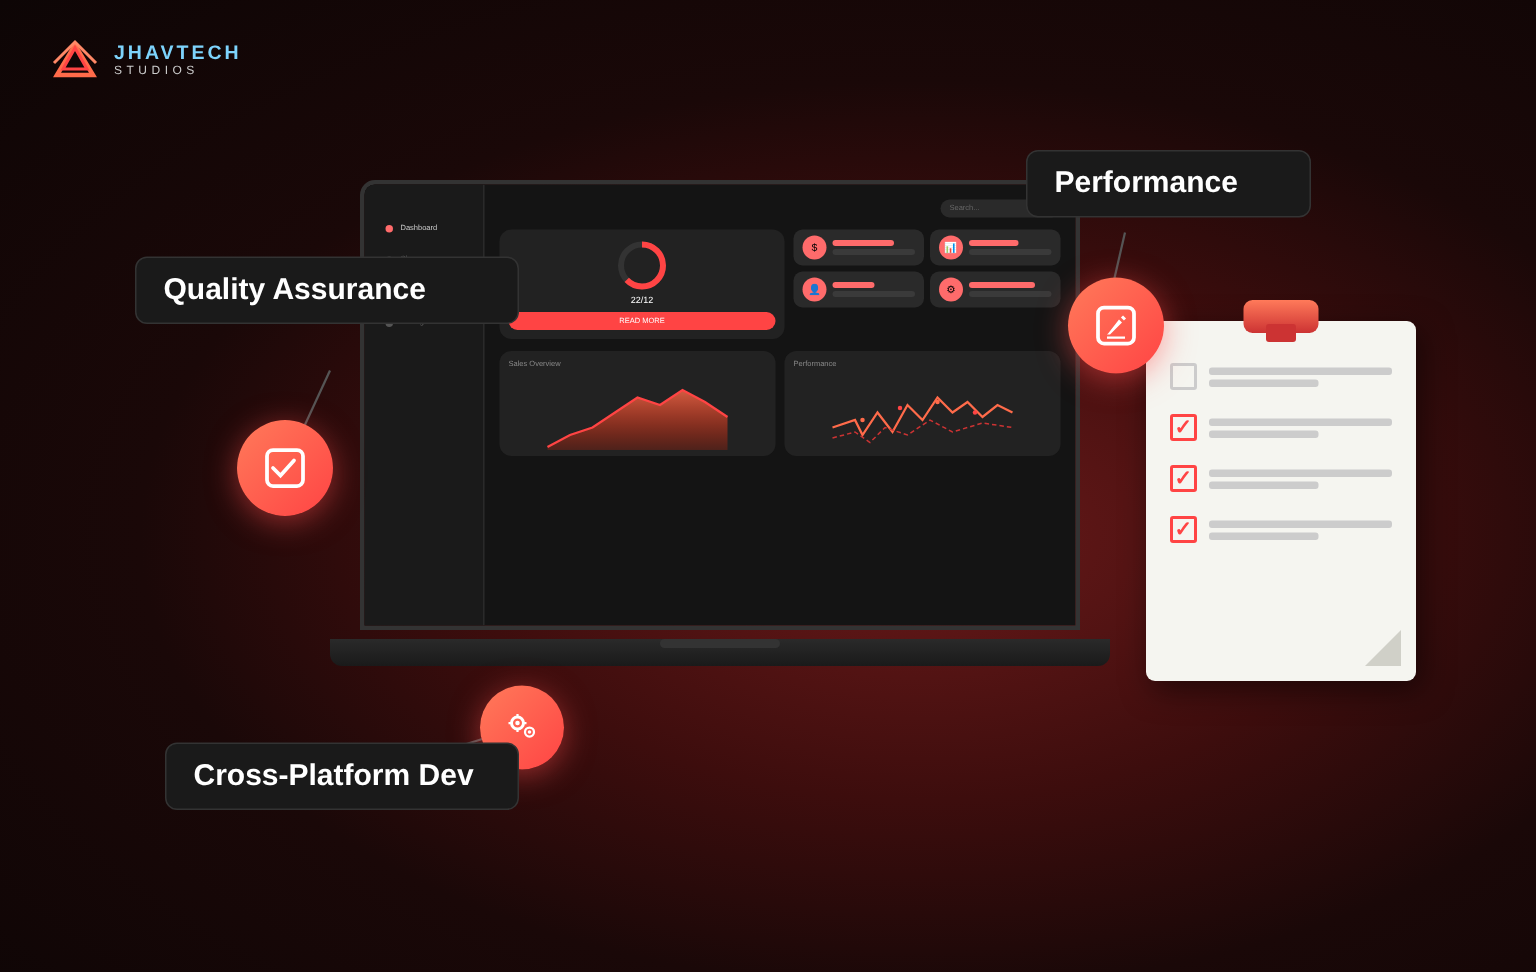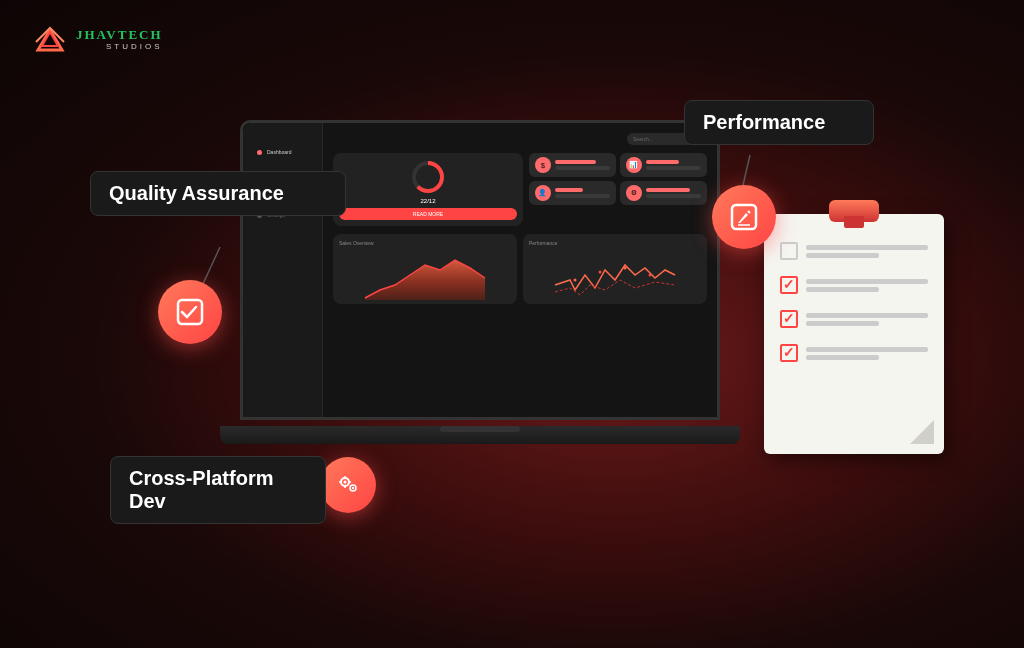--- a/index.html
+++ b/index.html
@@ -37,32 +37,30 @@
       height: 36px;
     }
 
     .logo-text {
       display: flex;
       flex-direction: column;
       line-height: 1.1;
     }
 
     .logo-name {
-      color: #22c55e;
+      color: #7dd3fc;
       font-size: 13px;
       font-weight: 700;
       letter-spacing: 2px;
-      font-family: Liberation Serif, serif;
     }
 
     .logo-sub {
       color: #cccccc;
       font-size: 8px;
       letter-spacing: 3px;
-      text-align: right;
     }
 
     
     .laptop-container {
       position: absolute;
       top: 120px;
       left: 240px;
       width: 480px;
       height: 320px;
       z-index: 5;
@@ -305,23 +303,23 @@
       width: 256px;
     }
 
     .tooltip-bubble.scalability {
       top: 100px;
       right: 150px;
       width: 190px;
     }
 
     .tooltip-bubble.crossplatform {
-      bottom: 124px;
+      bottom: 108px;
       left: 110px;
-      width: 216px;
+      width: 236px;
     }
 
     .tooltip-text {
       color: #ffffff;
       font-size: 20px;
       font-weight: 700;
     }
 
     
     .circle-icon {

